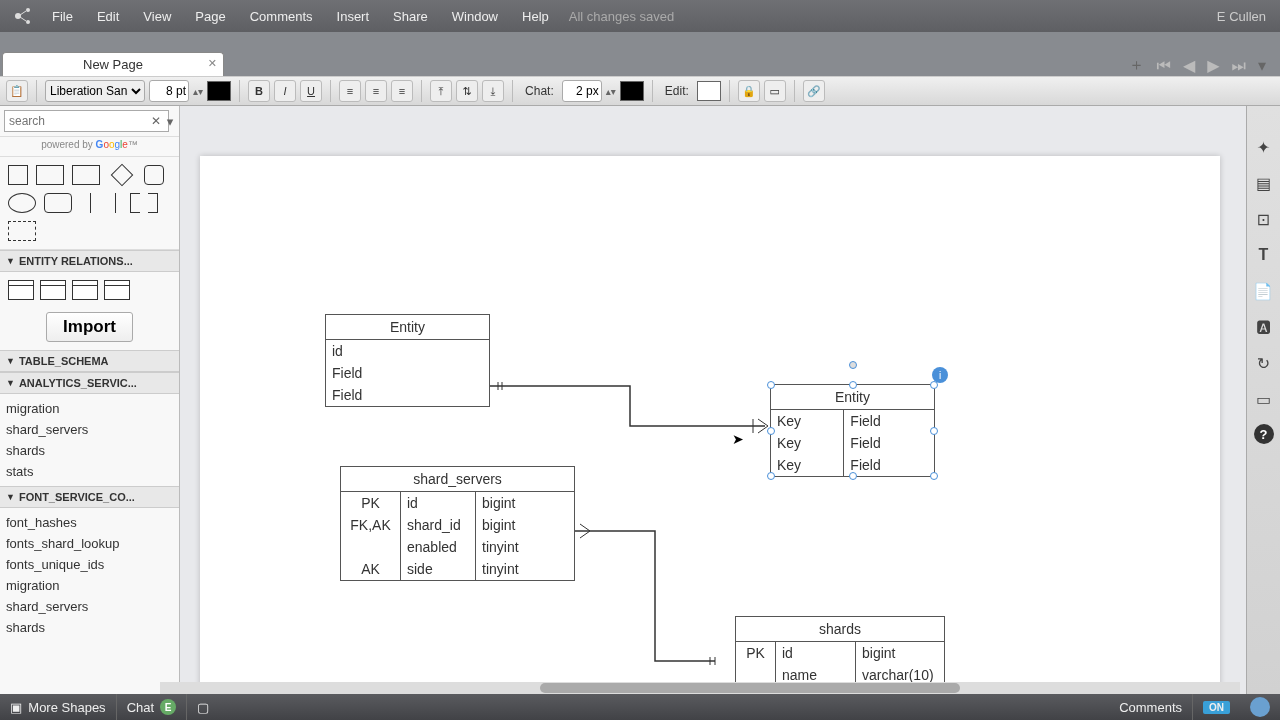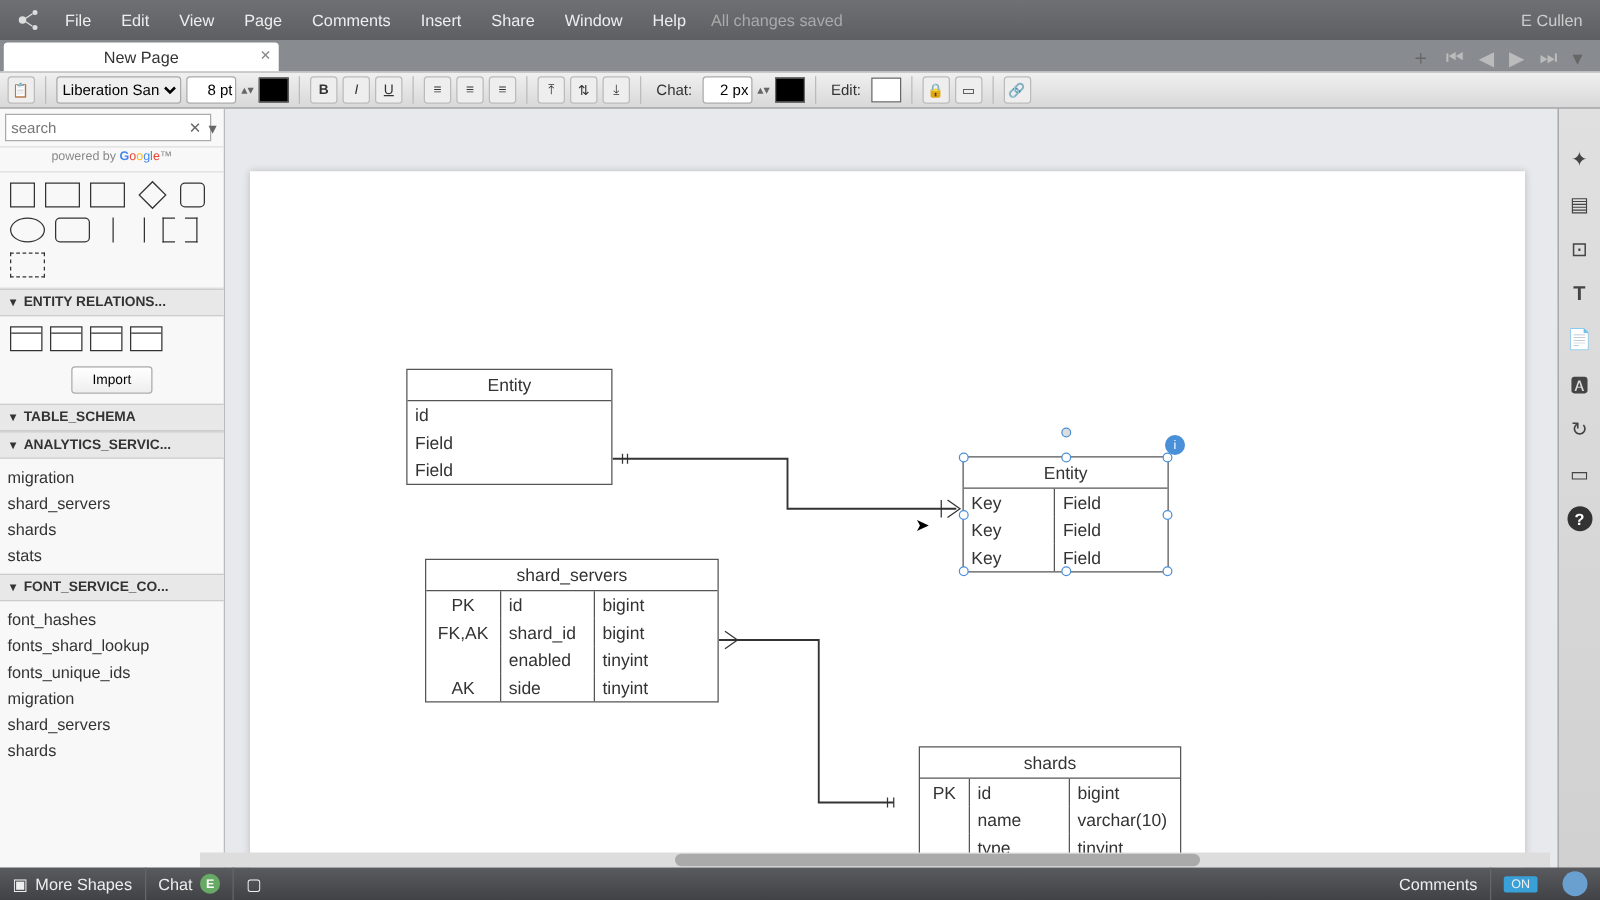--- a/index.html
+++ b/index.html
@@ -4,21 +4,21 @@
 <style>
 * { box-sizing: border-box; margin: 0; padding: 0; font-family: "Helvetica Neue", Arial, sans-serif; }
 body { width: 1280px; height: 720px; overflow: hidden; background: #9a9ba0; font-size: 13px; color: #333; }
 .menubar { height: 32px; background: linear-gradient(#6f7074,#5e5f63); display: flex; align-items: center; padding: 0 6px; color: #eee; }
 .menubar .logo { width: 34px; display:flex; align-items:center; justify-content:center; }
 .menubar .menu-item { padding: 0 12px; cursor: default; }
 .menubar .saved { color:#aaa; margin-left:8px; }
 .menubar .spacer { flex:1; }
 .menubar .user { color:#ccc; padding-right:8px; }
 
-.tabbar-row { height:25px; background:#888b90; display:flex; align-items:flex-end;text-align:center; }
+.tabbar-row { height:44px; background:#888b90; display:flex; align-items:flex-end;text-align:center; }
 .tab { background:#fff; border:1px solid #888; border-bottom:none; border-radius:4px 4px 0 0; padding:4px 80px 4px 80px; margin-left:2px; display:flex; align-items:center; font-size:13px; position:relative; }
 .tab .close { position:absolute; right:6px; top:4px; font-size:11px; color:#888; }
 .tabbar-row .right-ctrls { margin-left:auto; display:flex; align-items:center; padding-right:8px; color:#666; }
 .tabbar-row .right-ctrls span { padding:0 6px; font-size:16px; }
 
 .toolbar { height:30px; background:linear-gradient(#f0f0f0,#d8d8d8); border-top:1px solid #ccc; border-bottom:1px solid #aaa; display:flex; align-items:center; padding:0 6px; gap:4px; }
 .toolbar .tb-btn { width:22px; height:22px; border:1px solid #bbb; border-radius:3px; background:#eee; display:flex; align-items:center; justify-content:center; font-size:11px; }
 .toolbar select, .toolbar input { height:22px; border:1px solid #aaa; border-radius:3px; font-size:12px; }
 .toolbar .font-sel { width:100px; }
 .toolbar .size-sel { width:40px; text-align:right; padding-right:2px; }
@@ -42,21 +42,21 @@
 .shape-grid .shp.line { border:none; border-top:1.5px solid #333; height:0; margin-top:10px; }
 .shape-grid .shp.sq { width:20px; }
 
 .cat-hdr { background:#e8e8e8; border-top:1px solid #ccc; border-bottom:1px solid #ccc; padding:4px 6px; font-size:11px; font-weight:bold; display:flex; align-items:center; }
 .cat-hdr .tri { margin-right:4px; font-size:9px; }
 .cat-body { padding:4px 6px; }
 .cat-body .item { padding:3px 0; font-size:13px; }
 .er-shapes { display:flex; gap:6px; padding:8px; }
 .er-shapes .er { width:26px; height:20px; border:1.5px solid #333; background:#fff; position:relative; }
 .er-shapes .er::before { content:""; position:absolute; top:4px; left:0; right:0; border-top:1px solid #333; }
-.import-btn { margin:4px auto 8px; display:block; padding:4px 16px; border:1px solid #aaa; border-radius:3px; background:linear-gradient(#fff,#eee); font-size:11px; }
+.import-btn { margin:4px auto 8px; display:block; padding:4px 16px; border:1px solid #aaa; border-radius:3px; background:linear-gradient(#fff,#eee); font-size:17px;font-weight:bold; }
 
 .canvas-wrap { flex:1; position:relative; background:#e8e9ec; overflow:hidden; }
 .paper { position:absolute; left:20px; top:50px; width:1020px; height:800px; background:#fff; box-shadow:0 0 6px rgba(0,0,0,0.2); }
 .right-rail { width:34px; background:linear-gradient(#e0e0e0,#d0d0d0); border-left:1px solid #aaa; display:flex; flex-direction:column; align-items:center; padding-top:30px; gap:14px; }
 .right-rail .ric { width:22px; height:22px; display:flex; align-items:center; justify-content:center; font-size:16px; color:#444; }
 .right-rail .ric.help { background:#333; color:#fff; border-radius:50%; width:20px; height:20px; font-size:13px; font-weight:bold; }
 
 .erd { position:absolute; border:1.5px solid #555; background:#fff; font-size:14px; }
 .erd .title { border-bottom:1.5px solid #555; text-align:center; padding:4px 0; }
 .erd .row { display:flex; }
@@ -65,21 +65,21 @@
 .erd.sel { }
 .handle { position:absolute; width:8px; height:8px; background:#fff; border:1px solid #4a90d9; border-radius:50%; }
 
 .svg-layer { position:absolute; left:0; top:0; width:100%; height:100%; pointer-events:none; }
 
 .status { position:absolute; left:0; right:0; bottom:0; height:26px; background:linear-gradient(#5a5b5f,#414246); display:flex; align-items:center; color:#eee; font-size:13px; }
 .status .sbtn { padding:0 10px; display:flex; align-items:center; gap:6px; }
 .status .sep { width:1px; height:26px; background:#666; }
 .status .spacer { flex:1; }
 .status .badge { background:#6a6; color:#fff; border-radius:50%; width:16px; height:16px; display:flex; align-items:center; justify-content:center; font-size:10px; font-weight:bold; }
-.status .on { background:#39a0d8; padding:1px 6px; border-radius:2px; font-size:10px; font-weight:normal; }
+.status .on { background:#39a0d8; padding:1px 6px; border-radius:2px; font-size:10px; font-weight:bold; }
 .status .globe { width:20px; height:20px; background:#6aa0d0; border-radius:50%; }
 .scroll-h { position:absolute; left:160px; right:40px; bottom:26px; height:12px; background:#ddd; }
 .scroll-h .thumb { position:absolute; left:380px; width:420px; top:1px; bottom:1px; background:#aaa; border-radius:6px; }
 </style>
 </head>
 <body>
 
 <div class="menubar">
   <div class="logo">
     <svg width="22" height="22" viewBox="0 0 22 22">

